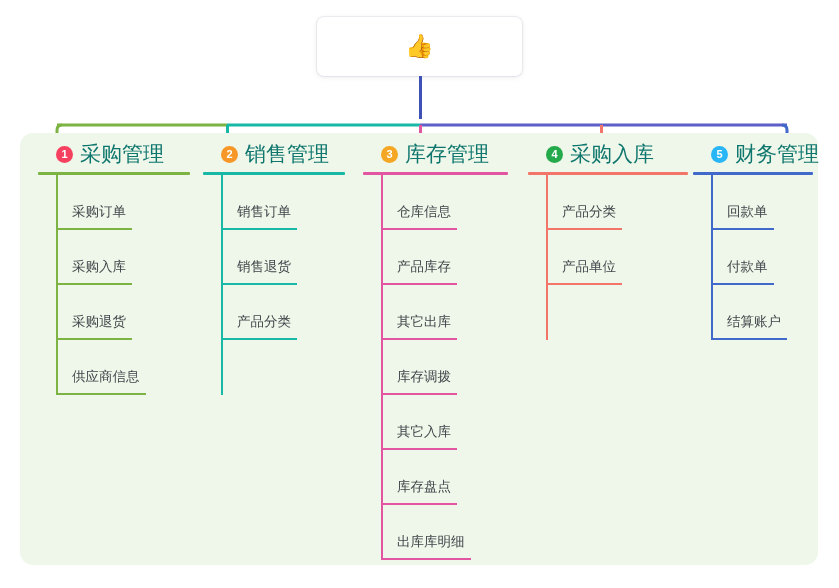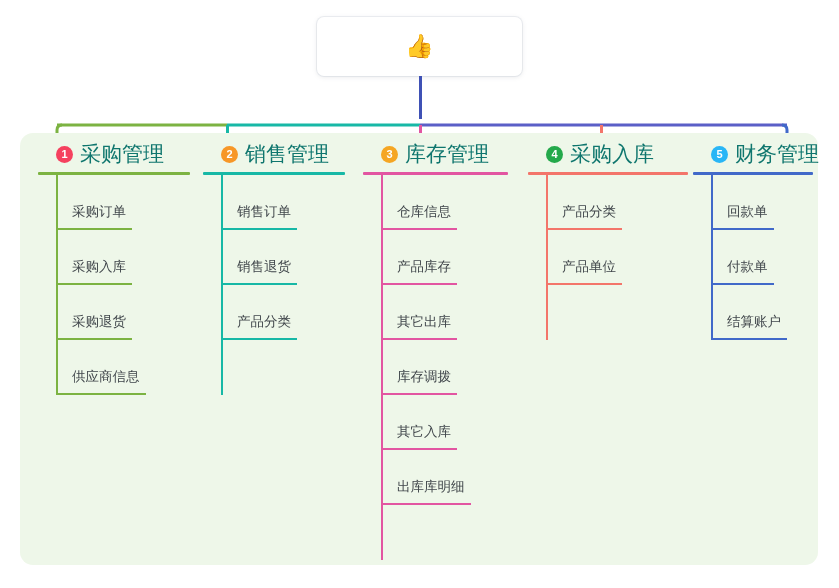--- a/index.html
+++ b/index.html
@@ -172,20 +172,24 @@
         </div>
         <div class="item">
           <span class="item-label">库存调拨</span>
           <span class="item-rule" style="background: rgb(226, 85, 161); width: 76px;"></span>
         </div>
         <div class="item">
           <span class="item-label">其它入库</span>
           <span class="item-rule" style="background: rgb(226, 85, 161); width: 76px;"></span>
         </div>
         <div class="item">
+          <span class="item-label">库存盘点</span>
+          <span class="item-rule" style="background: rgb(226, 85, 161); width: 76px;"></span>
+        </div>
+        <div class="item">
           <span class="item-label">出库库明细</span>
           <span class="item-rule" style="background: rgb(226, 85, 161); width: 89.5px;"></span>
         </div>
       </div>
     </div>
 
     <div class="col" id="col-3" style="left:528px;width:160px;">
       <div class="col-head">
         <span class="badge" style="background: rgb(36, 169, 75);">4</span>
         <span class="col-title">采购入库</span>

